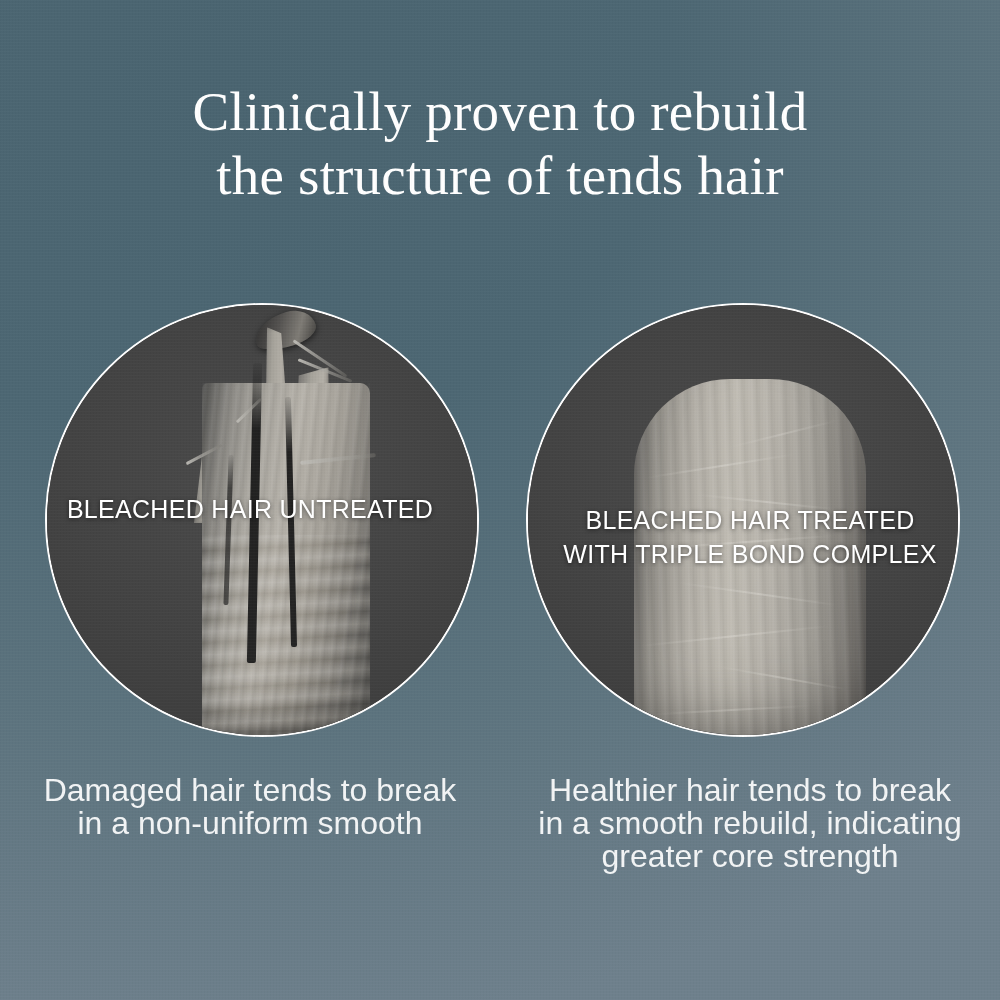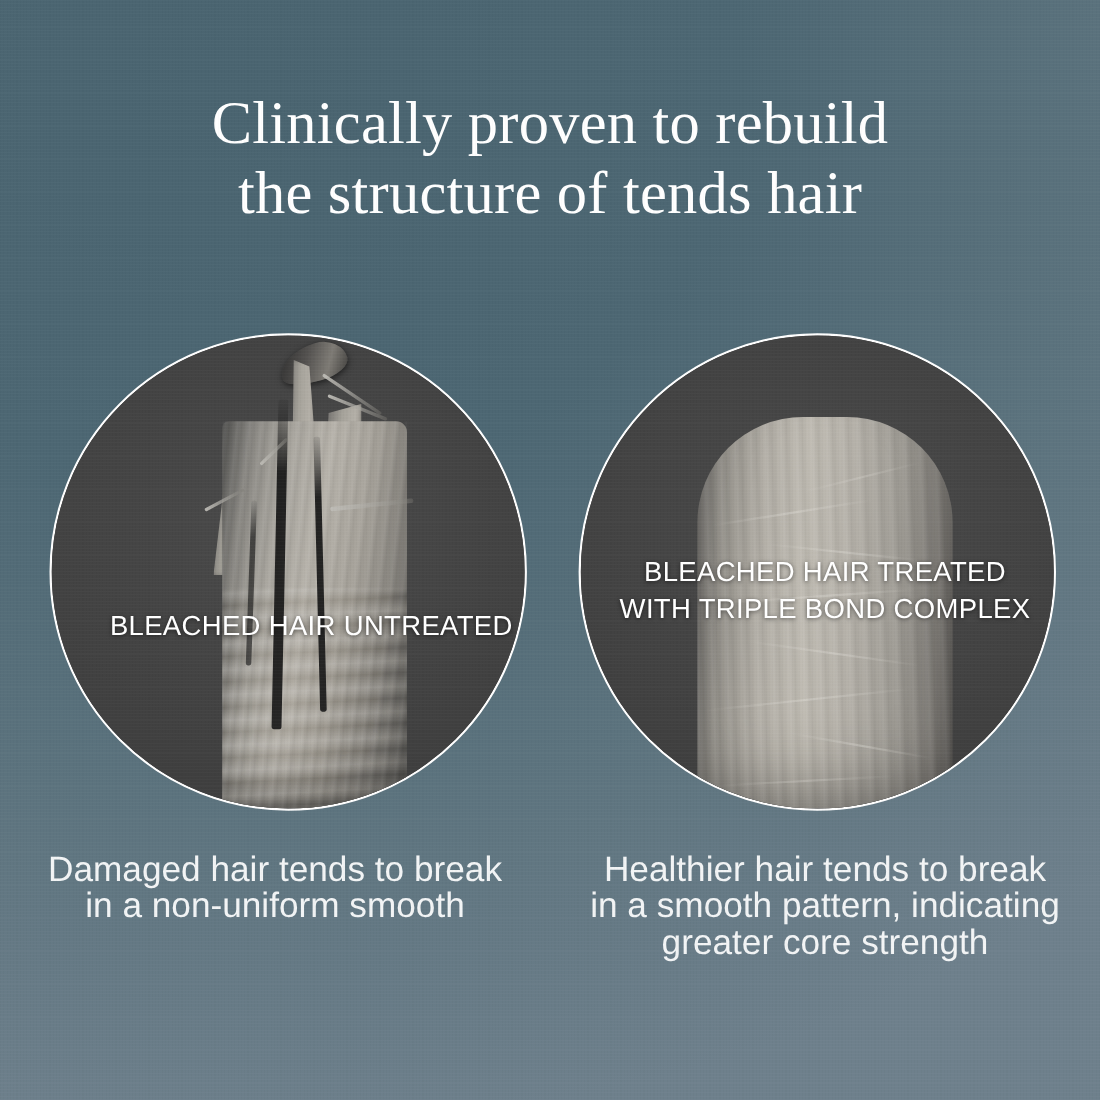--- a/index.html
+++ b/index.html
@@ -238,21 +238,21 @@
     width: 100%;
     text-align: center;
     color: #ffffff;
     font-size: 25px;
     line-height: 34px;
     font-weight: 500;
     letter-spacing: 0.3px;
     text-shadow: 0 1px 4px rgba(0,0,0,.55);
     z-index: 5;
   }
-  .panel-left  .circle-label { top: 552px; margin-left: 33px; }
+  .panel-left  .circle-label { top: 492px; }
   .panel-right .circle-label { top: 503px; }
   .circle-label .cl-line { display: block; white-space: nowrap; }
 
   
   .caption {
     position: absolute;
     left: 0;
     width: 100%;
     text-align: center;
     color: #f2f4f5;
@@ -338,21 +338,21 @@
         </div>
       </div>
 
       <div class="circle-label">
         <span class="cl-line">BLEACHED HAIR TREATED</span>
         <span class="cl-line">WITH TRIPLE BOND COMPLEX</span>
       </div>
 
       <div class="caption">
         <span class="cap-line">Healthier hair tends to break</span>
-        <span class="cap-line">in a smooth pattern, indicating</span>
+        <span class="cap-line">in a smooth rebuild, indicating</span>
         <span class="cap-line">greater core strength</span>
       </div>
     </div>
 
   </div>
 
   <div class="grain"></div>
 </div>
 
 </body></html>

